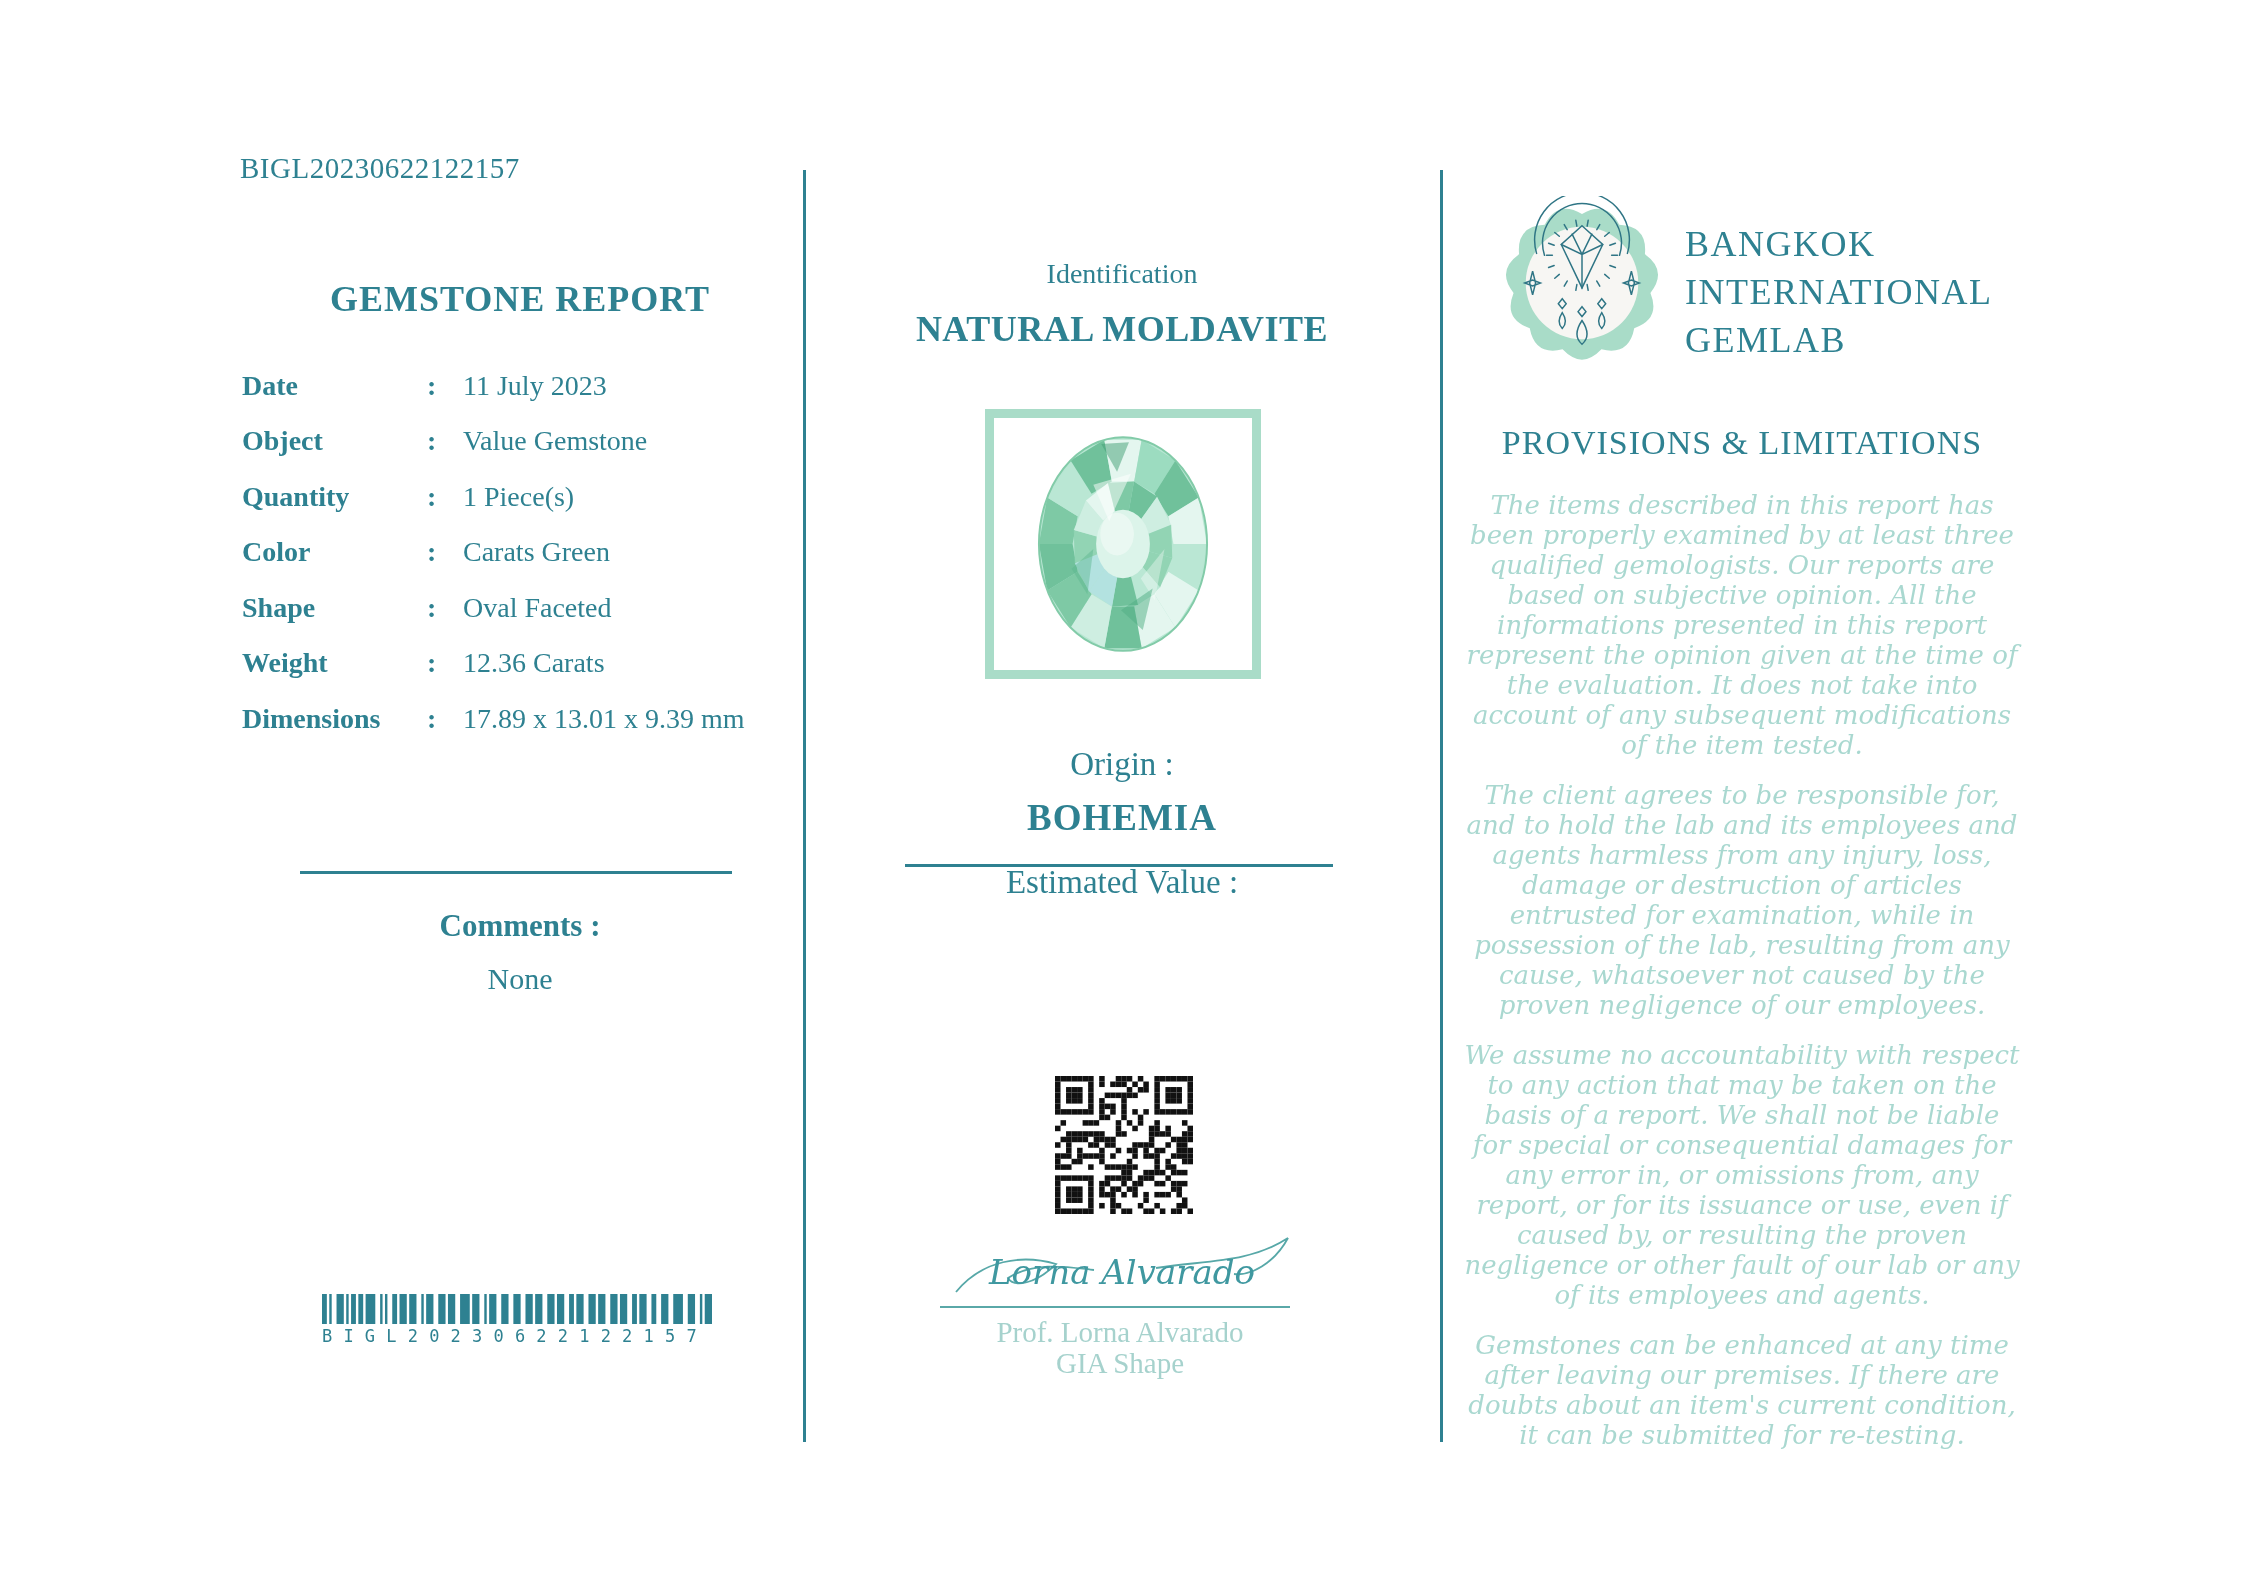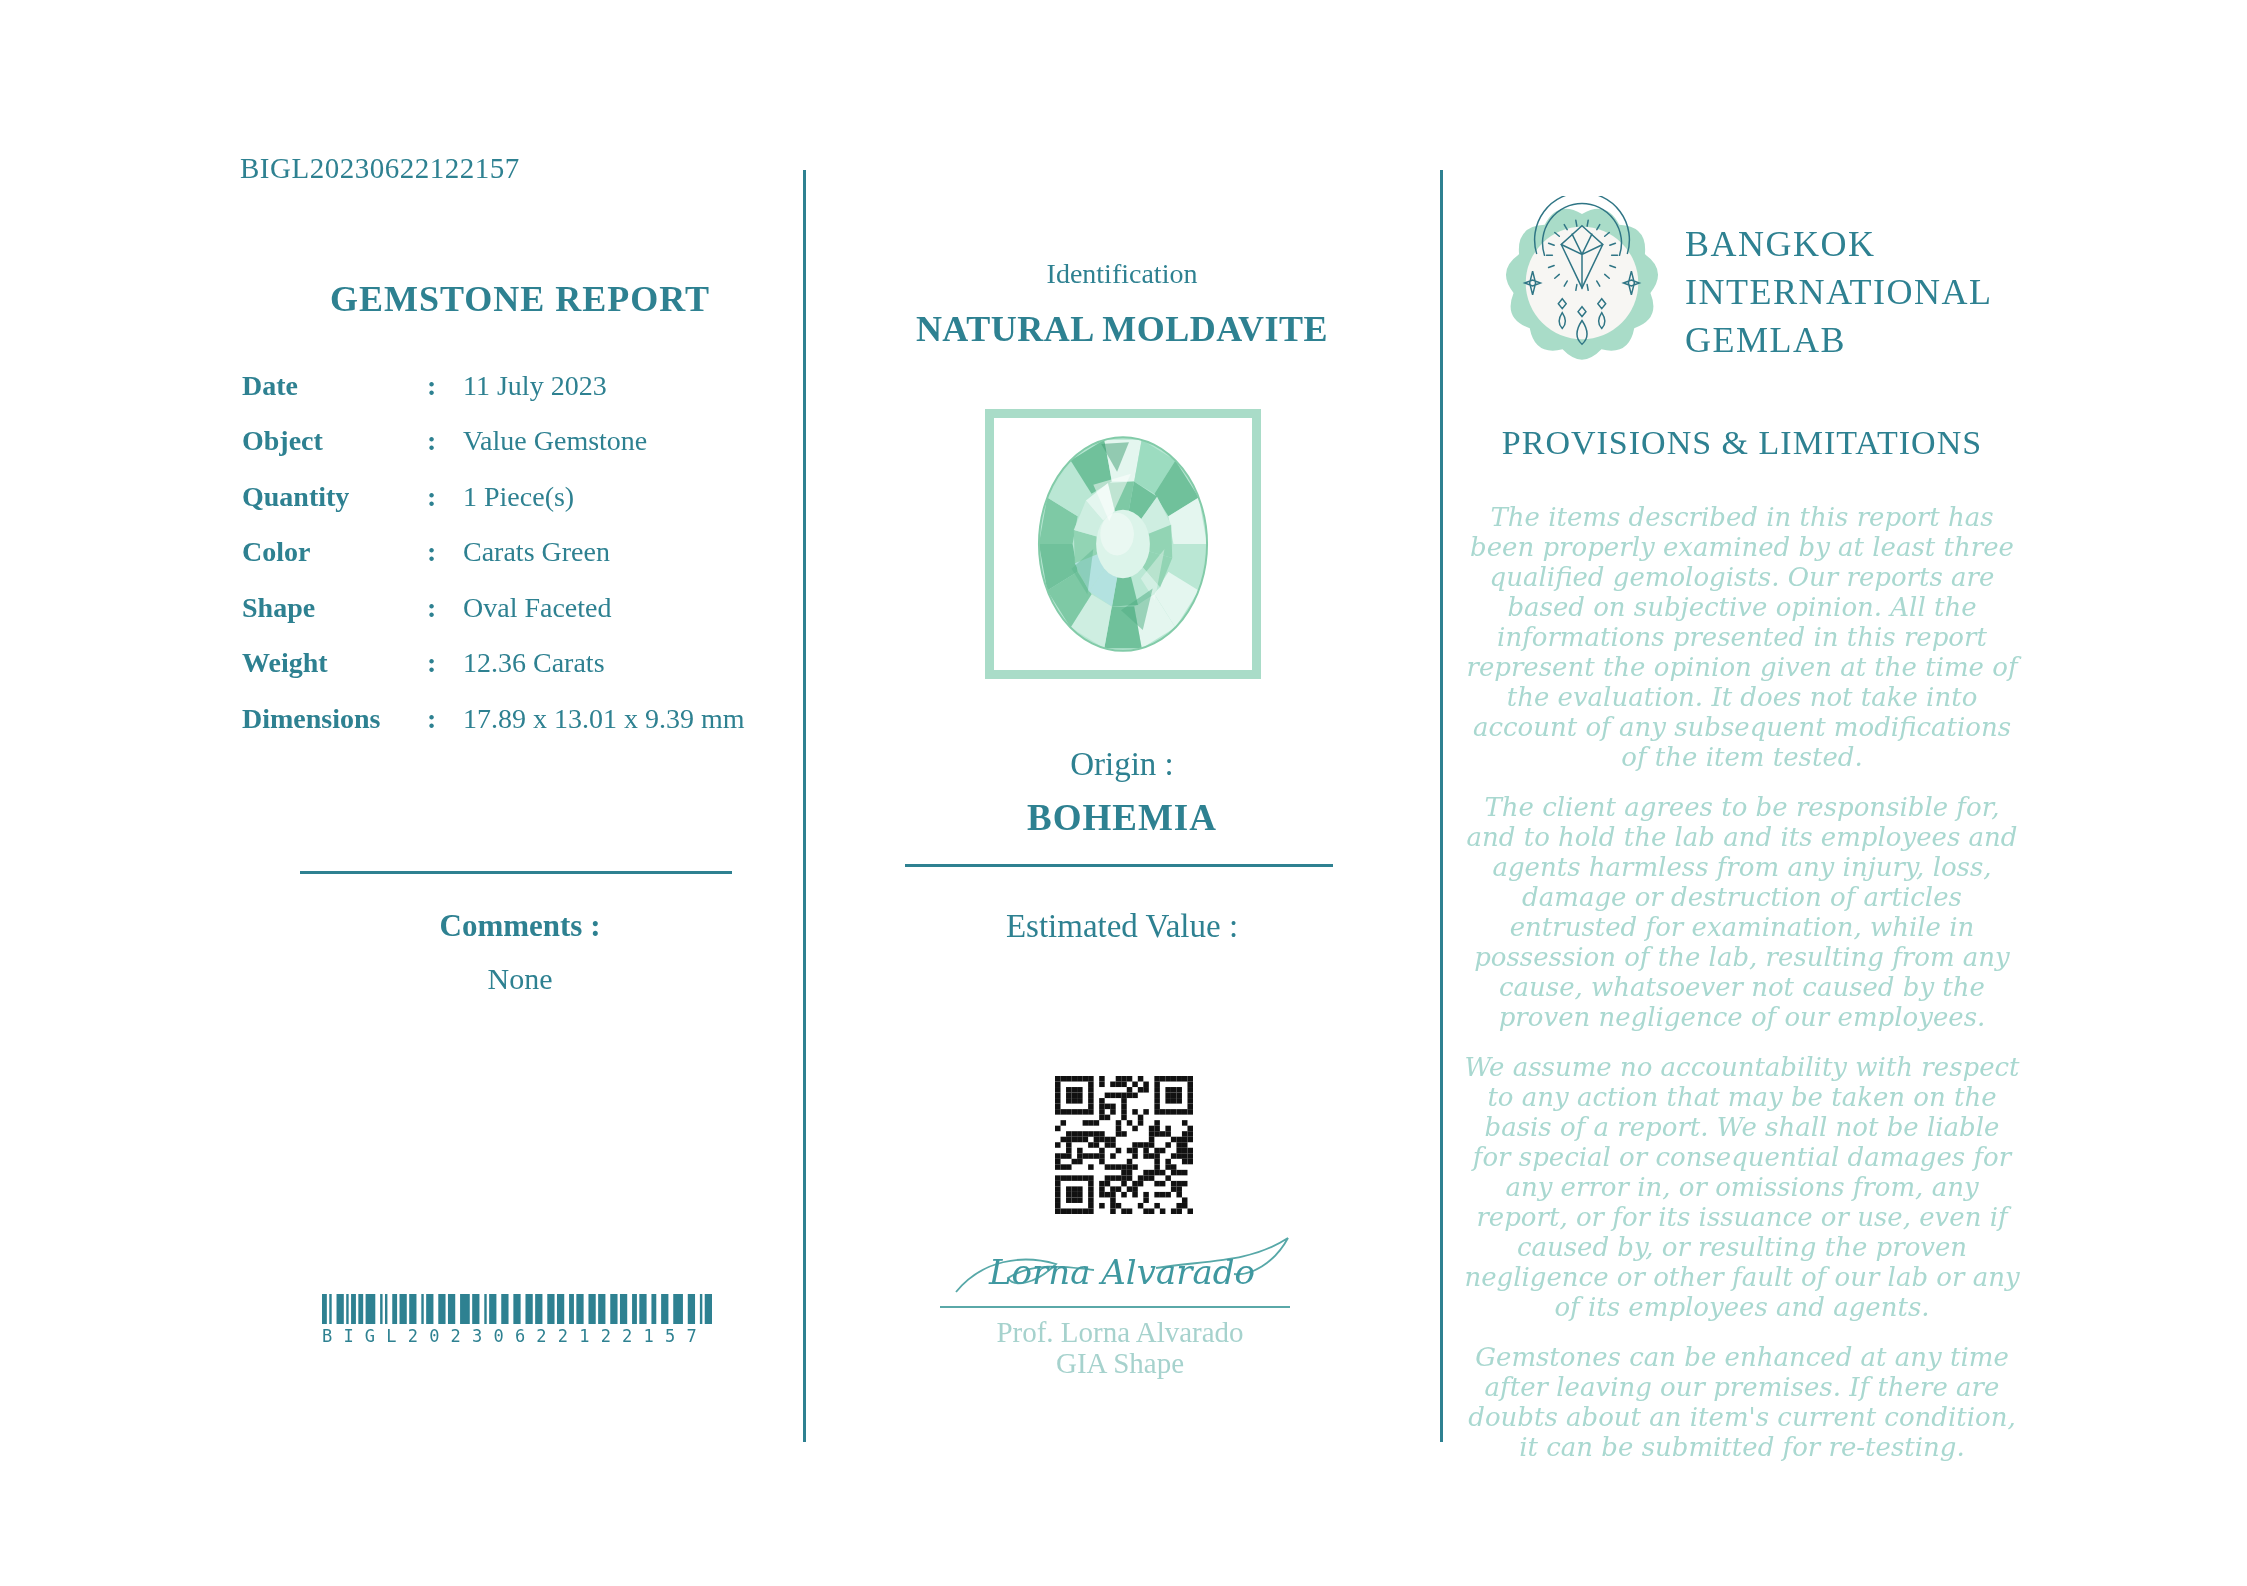--- a/index.html
+++ b/index.html
@@ -32,38 +32,38 @@
   .mid{position:absolute;left:810px;width:624px;text-align:center;}
   #ident-label{top:258px;font-size:28px;}
   #ident-value{top:308px;font-size:36px;font-weight:bold;letter-spacing:.5px;}
   .gem-frame{position:absolute;left:985px;top:409px;width:258px;height:252px;
              border:9px solid #a9dcc8;background:#ffffff;
              display:flex;align-items:center;justify-content:center;}
   #gem-svg{width:178px;height:230px;display:block;}
   #origin-label{top:746px;font-size:33px;}
   #origin-value{top:796px;font-size:37px;font-weight:bold;letter-spacing:1px;}
   #mid-rule{left:905px;top:864px;width:428px;}
-  #value-label{top:908px;font-size:33px;}
+  #value-label{top:864px;font-size:33px;}
   #value-amount{top:958px;font-size:37px;font-weight:bold;}
   #qr-svg{position:absolute;left:1055px;top:1076px;width:138px;height:138px;}
   #signature-svg{position:absolute;left:952px;top:1230px;width:340px;height:80px;}
   #signature-svg text{font-family:"DejaVu Serif",serif;font-style:italic;}
   #sig-rule{position:absolute;left:940px;top:1306px;width:350px;height:2px;background:#5aa8a8;}
   .signatory{position:absolute;left:935px;top:1317px;width:370px;text-align:center;
              font-size:29px;line-height:31px;color:#a6d2cd;}
 
   
   #badge-svg{position:absolute;left:1503px;top:196px;width:158px;height:174px;}
   .lab-name{position:absolute;left:1685px;top:220px;width:360px;
             font-size:36px;line-height:48px;letter-spacing:1.5px;}
   .right-text{position:absolute;left:1462px;top:424px;width:560px;text-align:center;}
   .prov-title{font-size:34px;letter-spacing:1px;}
   .prov-p{font-family:"DejaVu Serif",serif;font-style:italic;font-size:26px;line-height:30px;
           color:#a9d8d0;margin:20px 0 0 0;}
-  .prov-p.first{margin-top:40px;}
+  .prov-p.first{margin-top:28px;}
 </style>
 </head>
 <body>
 
 <div class="page">
 
   <div class="vline" id="vline-left"></div>
   <div class="vline" id="vline-right"></div>
 
   <div class="report-number">BIGL20230622122157</div>

